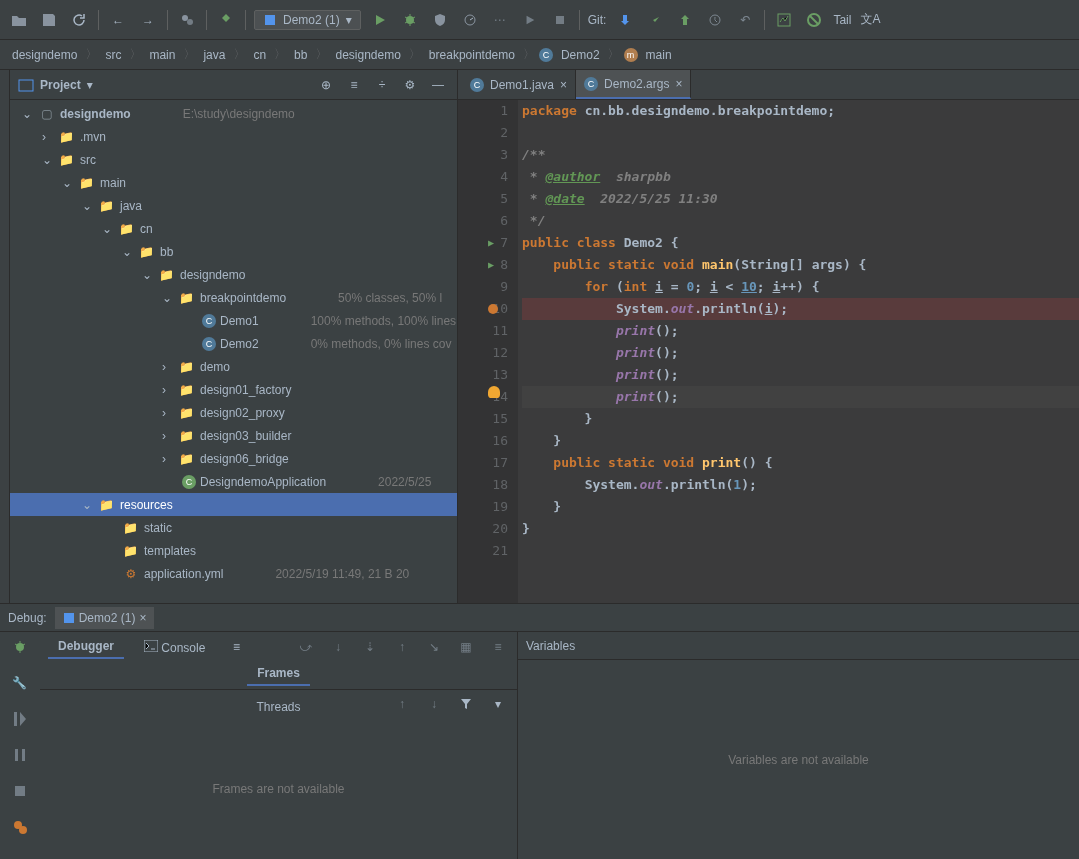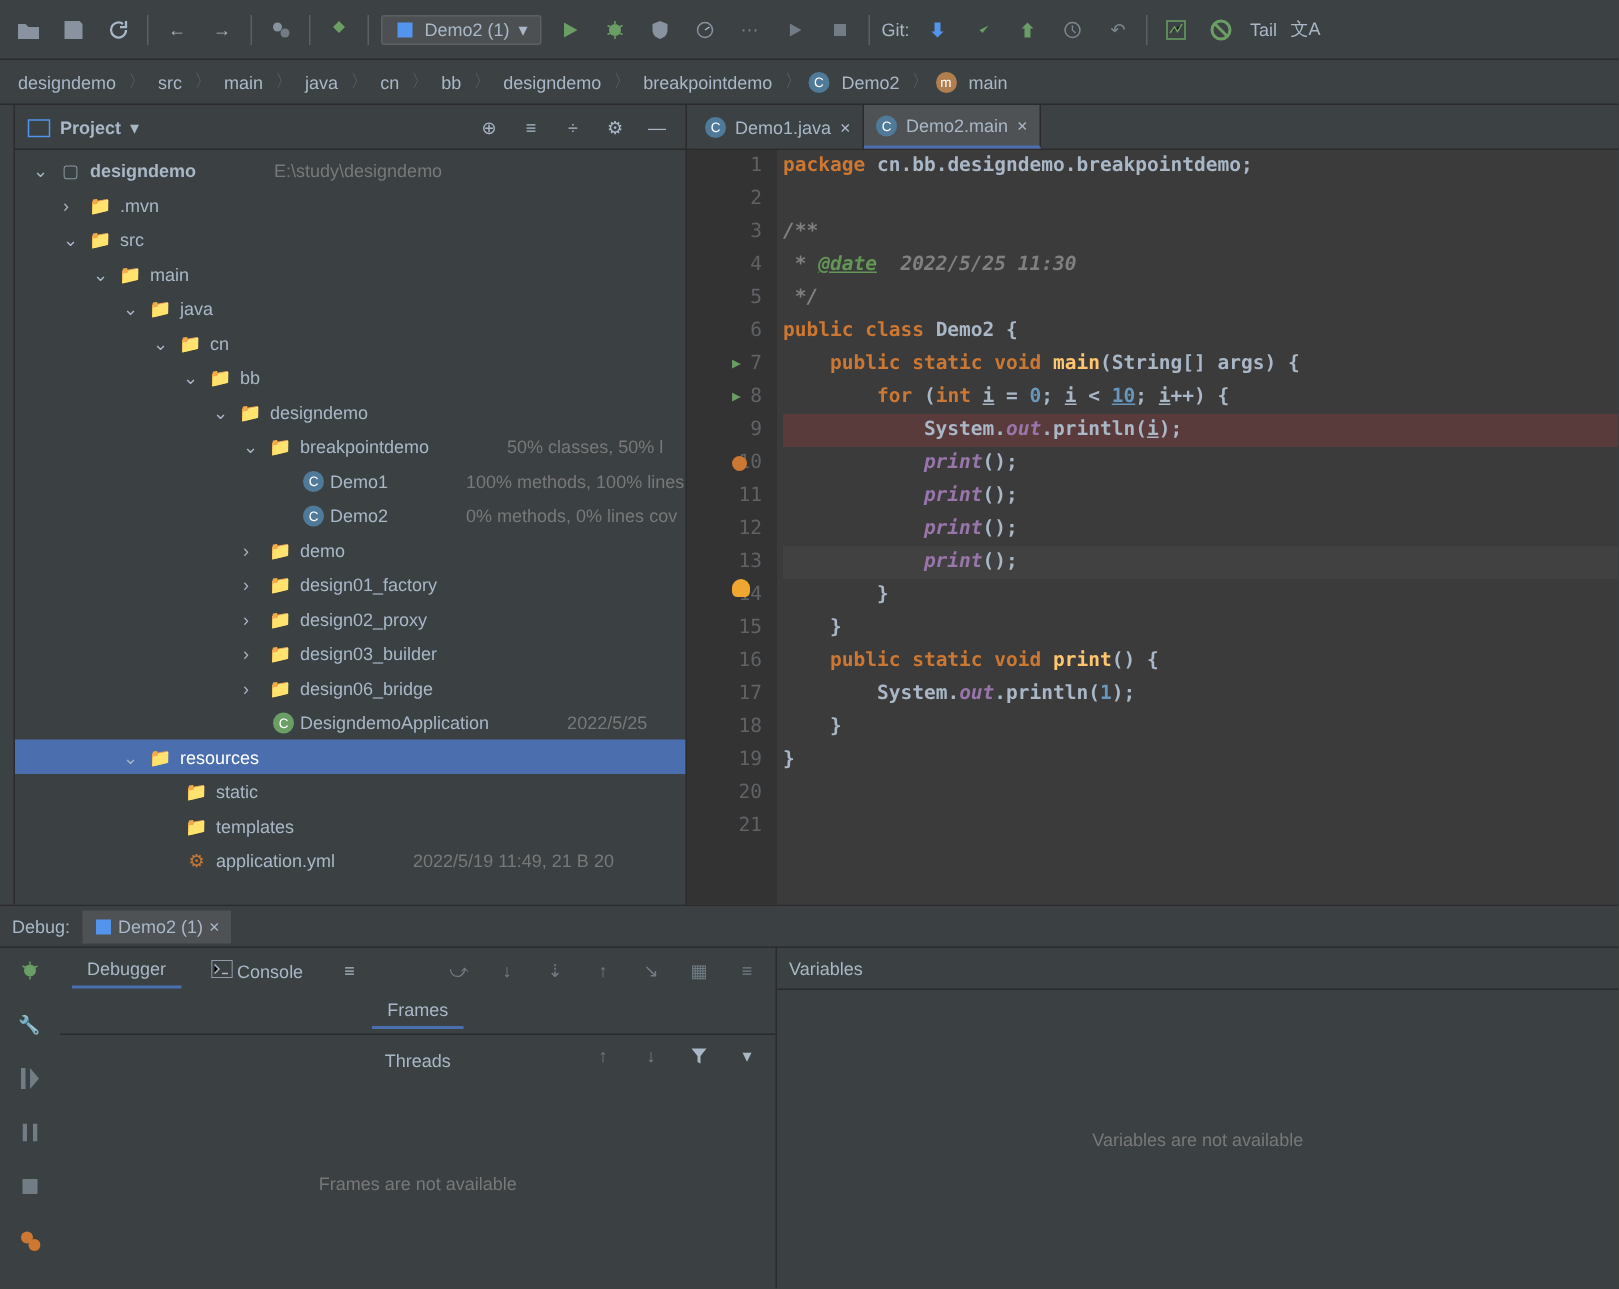--- a/index.html
+++ b/index.html
@@ -241,20 +241,21 @@
       display: flex;
       align-items: center;
       padding: 0 8px;
       gap: 10px;
     }
     .debug-subtab {
       padding: 4px 10px;
     }
     .debug-subtab.active {
       border-bottom: 2px solid #4b6eaf;
+      font-weight: bold;
     }
     .debug-body {
       flex: 1;
       display: flex;
     }
     .debug-left-icons {
       width: 40px;
       display: flex;
       flex-direction: column;
       align-items: center;
@@ -574,21 +575,21 @@
 
   <div class="editor-area">
     <div class="editor-tabs">
       <div class="editor-tab">
         <span class="class-icon">C</span>
         <span>Demo1.java</span>
         <span class="close-x">×</span>
       </div>
       <div class="editor-tab active">
         <span class="class-icon">C</span>
-        <span>Demo2.main</span>
+        <span>Demo2.args</span>
         <span class="close-x">×</span>
       </div>
     </div>
     <div class="editor-content">
       <div class="gutter">
         <div class="gutter-line">1</div>
         <div class="gutter-line">2</div>
         <div class="gutter-line">3</div>
         <div class="gutter-line">4</div>
         <div class="gutter-line">5</div>
@@ -606,20 +607,21 @@
         <div class="gutter-line">17</div>
         <div class="gutter-line">18</div>
         <div class="gutter-line">19</div>
         <div class="gutter-line">20</div>
         <div class="gutter-line">21</div>
       </div>
       <div class="code-area">
         <div class="code-line"><span class="kw">package </span><span class="var">cn.bb.designdemo.breakpointdemo</span>;</div>
         <div class="code-line"></div>
         <div class="code-line"><span class="comment">/**</span></div>
+        <div class="code-line"><span class="comment"> * </span><span class="doc-tag">@author</span><span class="comment">  </span><span class="comment">sharpbb</span></div>
         <div class="code-line"><span class="comment"> * </span><span class="doc-tag">@date</span><span class="comment">  </span><span class="comment">2022/5/25 11:30</span></div>
         <div class="code-line"><span class="comment"> */</span></div>
         <div class="code-line"><span class="kw">public class </span><span class="var">Demo2</span> {</div>
         <div class="code-line">    <span class="kw">public static void </span><span class="method">main</span>(<span class="var">String[]</span> <span class="var">args</span>) {</div>
         <div class="code-line">        <span class="kw">for </span>(<span class="kw">int </span><span class="var" style="text-decoration:underline">i</span> = <span class="num">0</span>; <span class="var" style="text-decoration:underline">i</span> &lt; <span class="num" style="text-decoration:underline">10</span>; <span class="var" style="text-decoration:underline">i</span>++) {</div>
         <div class="code-line highlighted">            <span class="var">System</span>.<span class="field-static">out</span>.<span class="var">println</span>(<span class="var" style="text-decoration:underline">i</span>);</div>
         <div class="code-line">            <span class="field-static">print</span>();</div>
         <div class="code-line">            <span class="field-static">print</span>();</div>
         <div class="code-line">            <span class="field-static">print</span>();</div>
         <div class="code-line current">            <span class="field-static">print</span>();</div>

